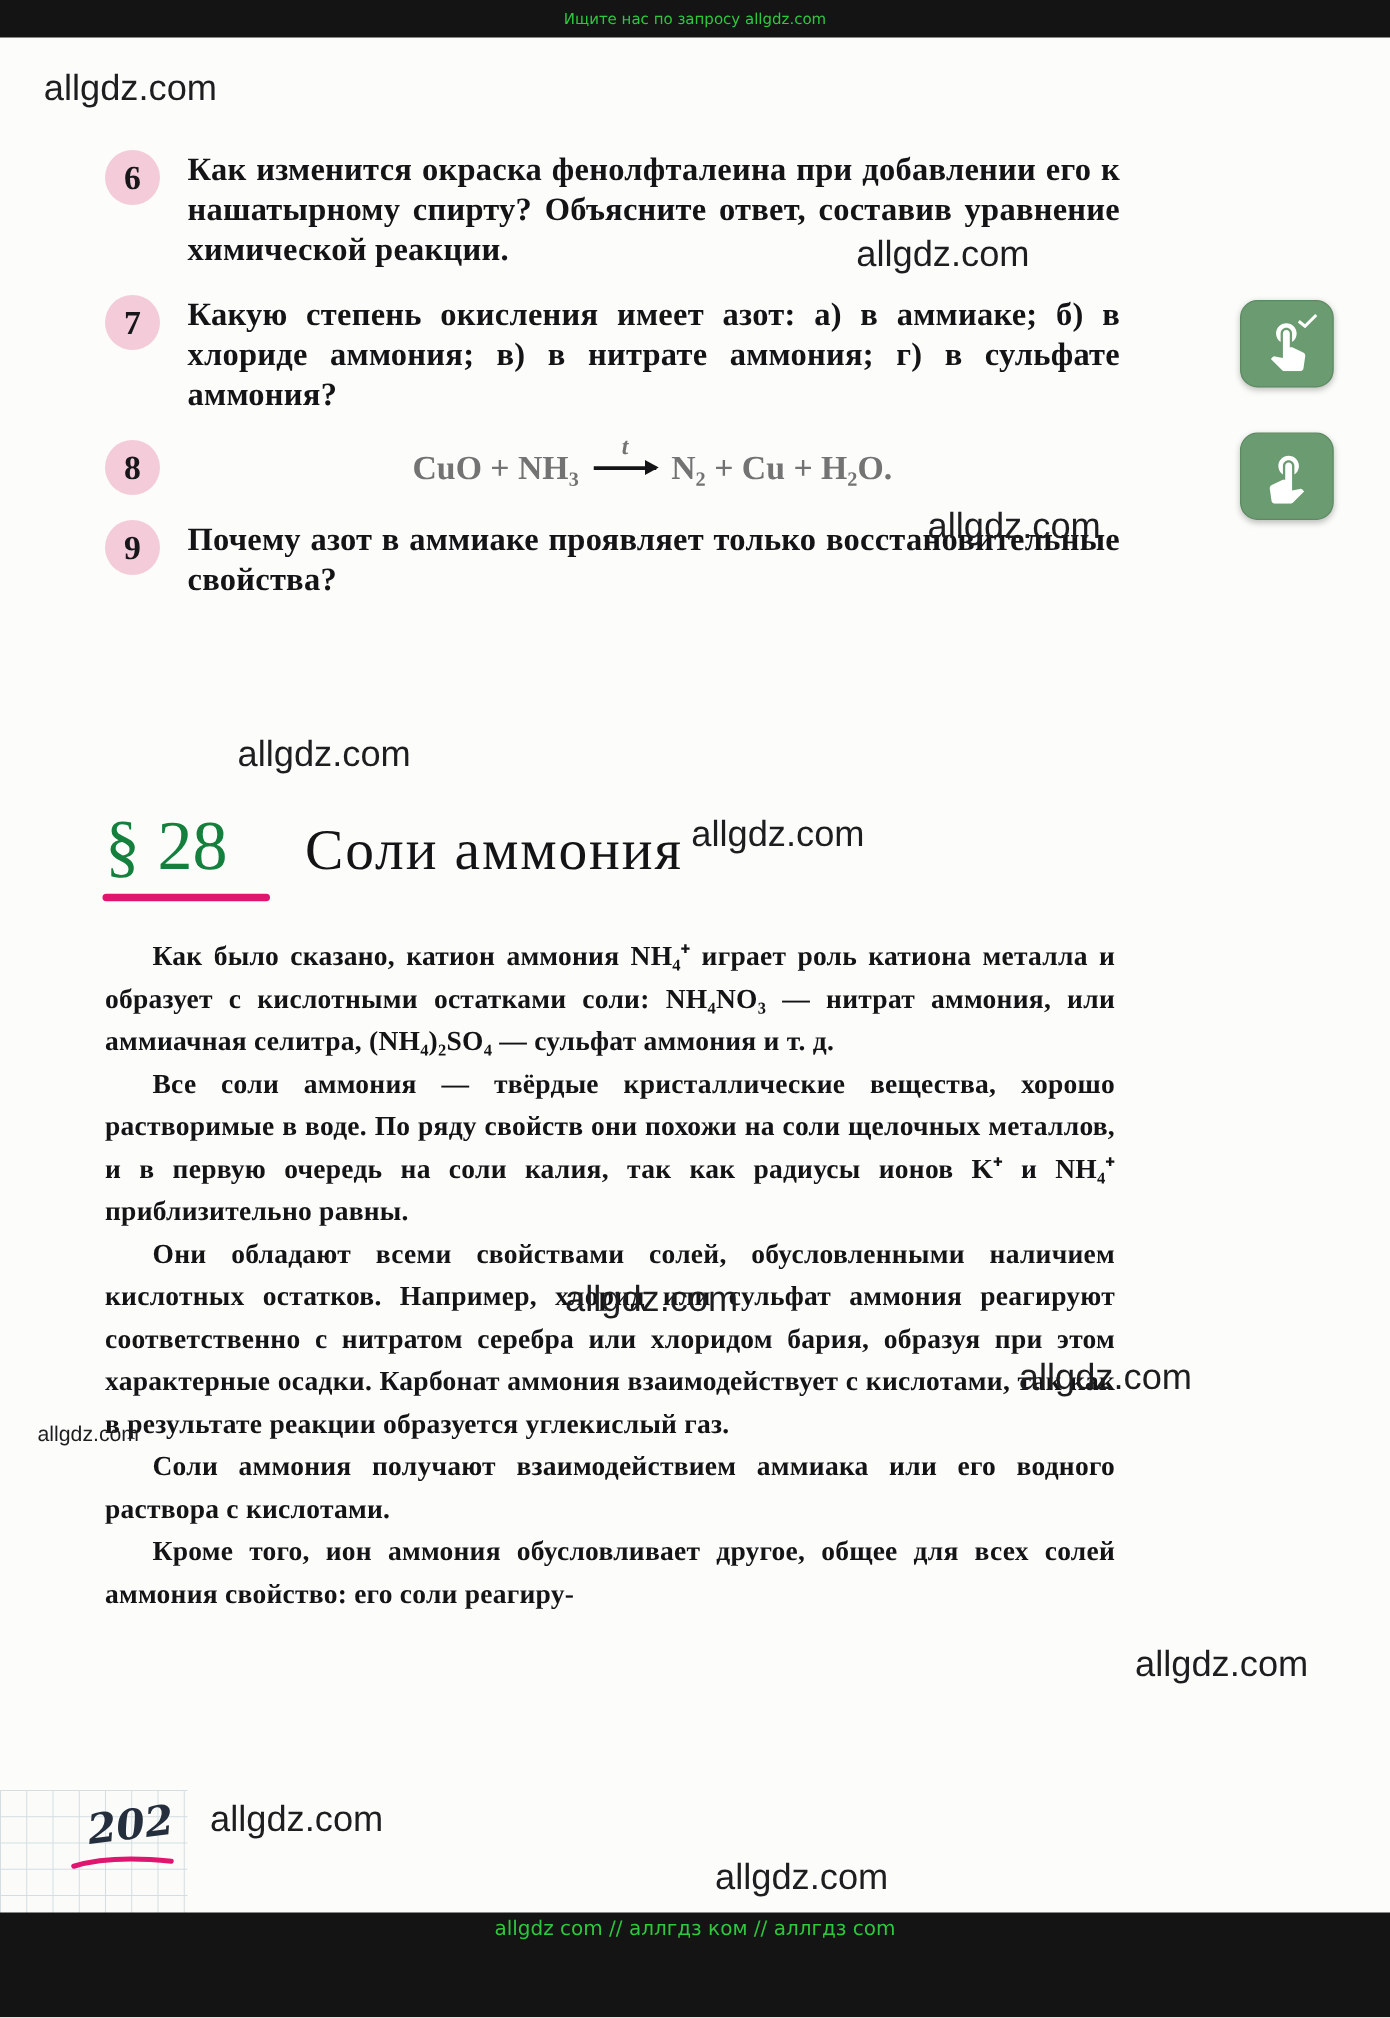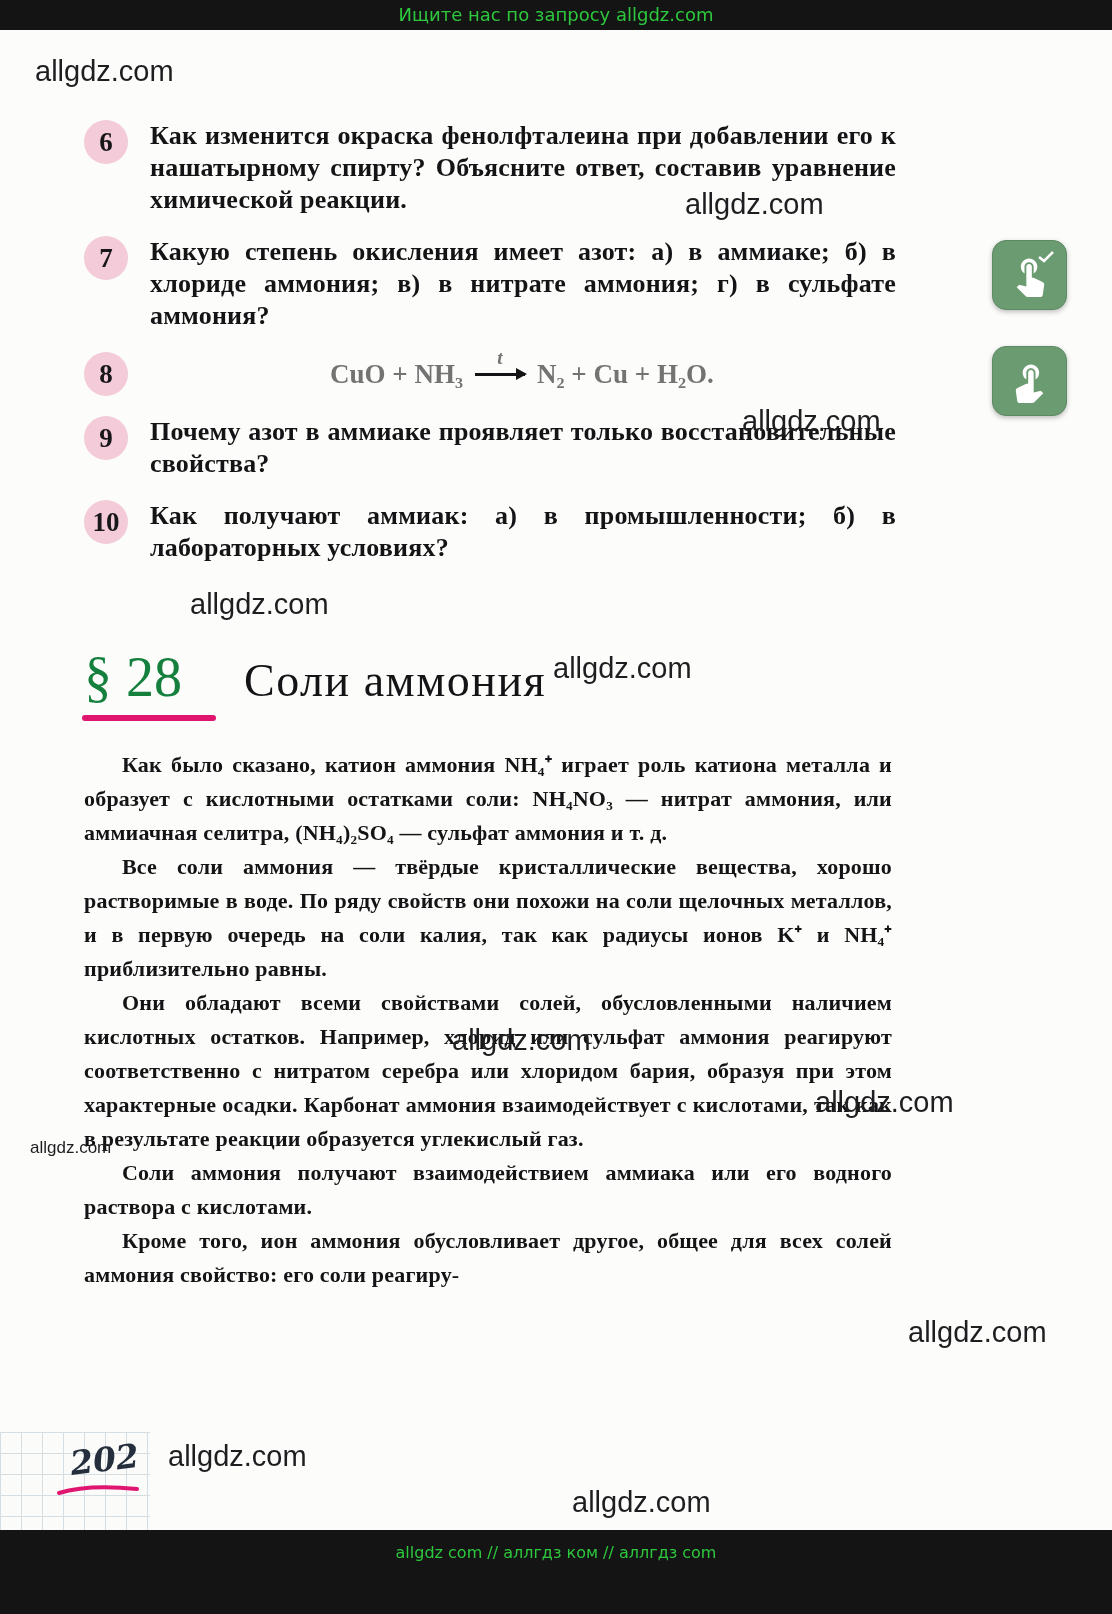--- a/index.html
+++ b/index.html
@@ -4,22 +4,22 @@
 <style>
   * { margin:0; padding:0; box-sizing:border-box; }
   html,body { background:#ffffff; }
   body { font-family:"Liberation Serif", serif; }
 
   .screen { position:relative; width:1112px; height:1614px; background:#fcfcfa; overflow:hidden; }
 
   
   .bar { position:absolute; left:0; width:100%; background:#141414;
          font-family:"DejaVu Sans", sans-serif; text-align:center; color:#2dc83d; }
-  .bar-top { top:0; height:30px; font-size:18px; line-height:30px; }
-  .bar-bottom { bottom:0; height:84px; font-size:16px; padding-top:13px; }
+  .bar-top { top:0; height:30px; font-size:12px; line-height:30px; }
+  .bar-bottom { bottom:0; height:84px; font-size:16px; padding-top:3px; }
 
   
   .watermark { position:absolute; font-family:"Liberation Sans", sans-serif;
                color:#1e1e20; font-size:29px; white-space:nowrap; z-index:5; }
   .watermark.small { font-size:17px; }
 
   
   .questions { position:absolute; left:84px; top:120px; width:812px;
                display:flex; flex-direction:column; gap:20px; }
   .question { display:flex; gap:22px; }
@@ -127,26 +127,20 @@
       </div>
     </div>
 
     <div class="question">
       <span class="qbadge">9</span>
       <div class="qbody">
         <p class="qtext">Почему азот в аммиаке проявляет только восстановительные свойства?</p>
       </div>
     </div>
 
-    <div class="question">
-      <span class="qbadge">10</span>
-      <div class="qbody">
-        <p class="qtext">Как получают аммиак: а) в промышленности; б) в лабораторных условиях?</p>
-      </div>
-    </div>
 
   </div>
 
   <div class="section-heading">
     <span class="section-mark">§ 28</span>
     <h1 class="section-title">Соли аммония</h1>
   </div>
 
   <div class="bodytext">
     <p>Как было сказано, катион аммония NH₄⁺ играет роль катиона металла и образует с кислотными остатками соли: NH₄NO₃ — нитрат аммония, или аммиачная селитра, (NH₄)₂SO₄ — сульфат аммония и т. д.</p>

